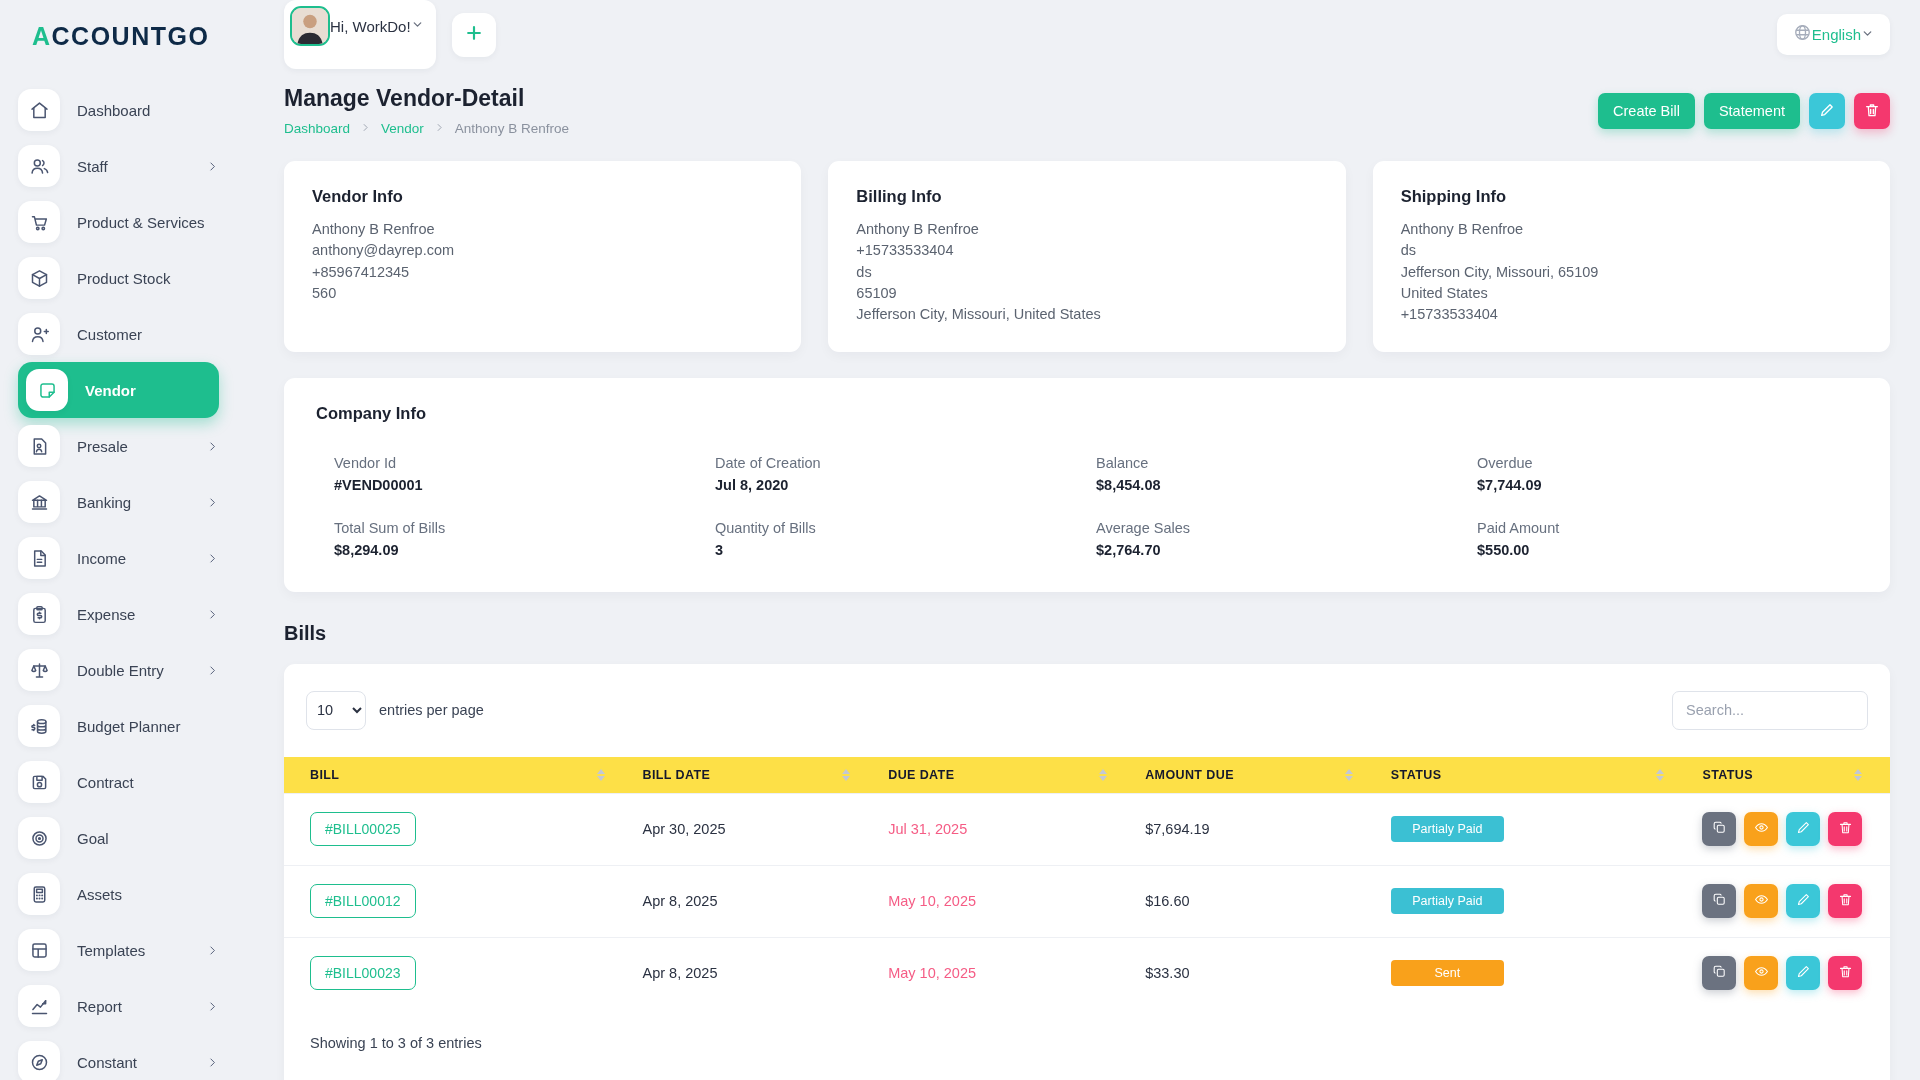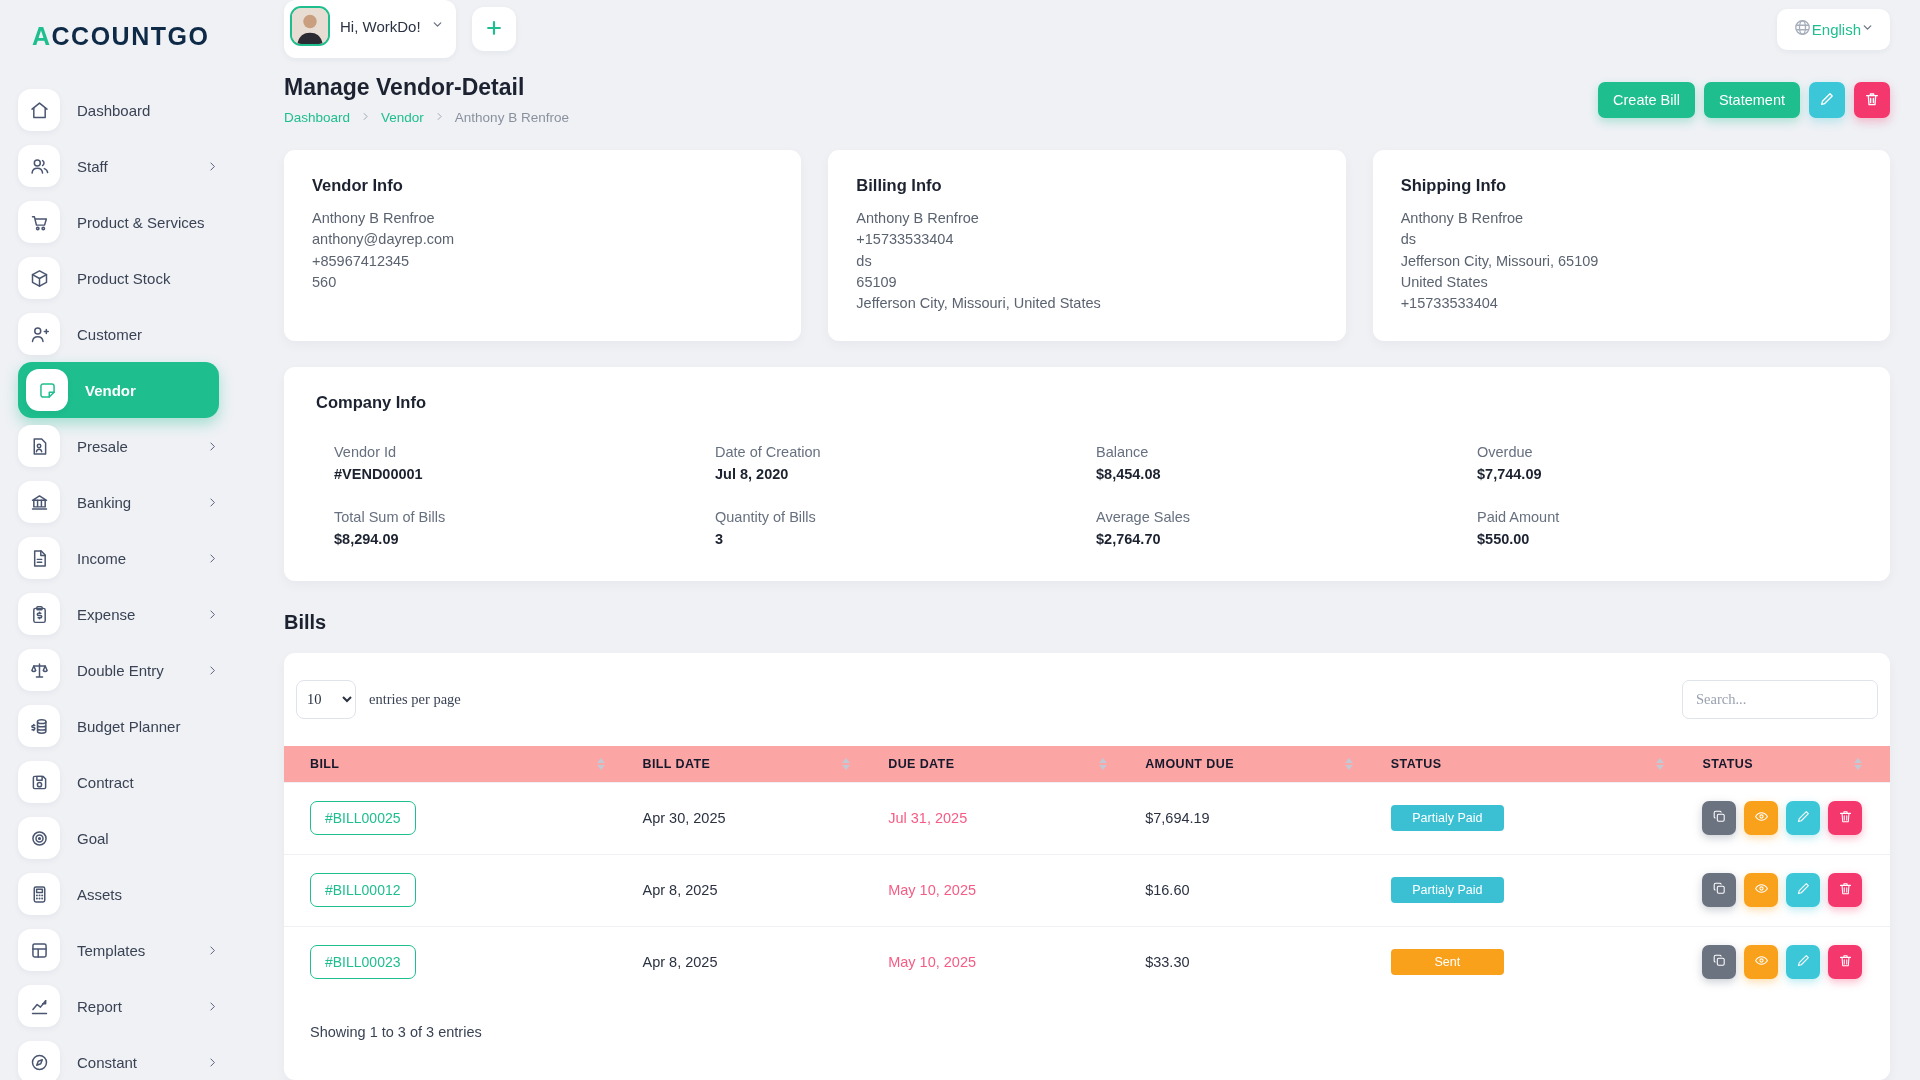--- a/index.html
+++ b/index.html
@@ -36,21 +36,21 @@
   }
   .nav-item.active .icon-tile { margin-left:8px; }
   .nav-item.active .icon-tile svg { stroke:#1ebe8e; }
   .nav-item.active .nav-label { color:#ffffff; font-weight:700; }
 
   
   .main { flex:1; display:flex; flex-direction:column; min-width:0; }
   .topbar { height:72px; display:flex; align-items:center; padding:0 30px 0 51px; }
   .user-pill {
     background:#fff; border-radius:12px; display:flex; align-items:center;
-    padding:6px 12px 12px 6px; gap:10px; box-shadow:0 2px 6px rgba(20,30,60,0.05); cursor:pointer;
+    padding:6px 12px 23px 6px; box-shadow:0 2px 6px rgba(20,30,60,0.05); cursor:pointer;
   }
   .avatar { width:40px; height:40px; border-radius:11px; border:2px solid #1ebe8e; overflow:hidden; background:#e8ddd3; }
   .user-pill .greet { font-size:15px; color:#2b3242; }
   .chev-small svg { width:13px; height:13px; stroke:#6b7280; }
   .add-btn {
     margin-left:16px; width:44px; height:44px; border-radius:12px; border:none;
     background:#ffffff; box-shadow:0 2px 6px rgba(20,30,60,0.05); cursor:pointer;
     display:flex; align-items:center; justify-content:center;
   }
   .add-btn svg { width:20px; height:20px; stroke:#1ebe8e; }
@@ -94,35 +94,35 @@
   .company-grid {
     display:grid; grid-template-columns:repeat(4,1fr); row-gap:27px;
     margin-top:32px; padding-left:18px;
   }
   .field .flabel { font-size:14.5px; color:#67707f; }
   .field .fvalue { font-size:14.5px; font-weight:700; color:#1c2230; margin-top:6px; }
 
   
   .bills-heading { font-size:20px; font-weight:700; color:#1c2230; margin:30px 0 0 0; }
   .table-card { margin-top:19px; padding:27px 0 40px 0; }
-  .table-controls { display:flex; align-items:center; padding:0 12px;font-family:Liberation Serif, serif; }
+  .table-controls { display:flex; align-items:center; padding:0 22px; }
   .entries-select {
     width:60px; height:39px; border:1px solid #dfe3ea; border-radius:8px;
     font-size:14.5px; color:#2b3242; padding:0 6px; background:#fff;
     font-family:inherit; cursor:pointer;
   }
   .entries-label { margin-left:13px; font-size:14.5px; color:#3a4354; }
   .search-input {
     margin-left:auto; width:196px; height:39px; border:1px solid #dfe3ea; border-radius:7px;
     padding:0 13px; font-size:14.5px; font-family:inherit; color:#2b3242; background:#fff;
   }
   .search-input::placeholder { color:#9aa1af; }
 
   table { width:100%; border-collapse:collapse; margin-top:27px; }
-  thead tr { background:#fca5a5; }
+  thead tr { background:#fde047; }
   th {
     text-align:left; font-size:12.5px; font-weight:700; color:#16192c;
     letter-spacing:0.4px; padding:11px 10px; white-space:nowrap;
   }
   th .th-inner { display:flex; align-items:center; }
   th:first-child { padding-left:26px; }
   .sort { margin-left:auto; display:flex; flex-direction:column; gap:2px; margin-right:18px; }
   .sort i { display:block; width:0; height:0; border-left:4px solid transparent; border-right:4px solid transparent; }
   .sort .up { border-bottom:5px solid #c3c8d4; }
   .sort .down { border-top:5px solid #c3c8d4; }

